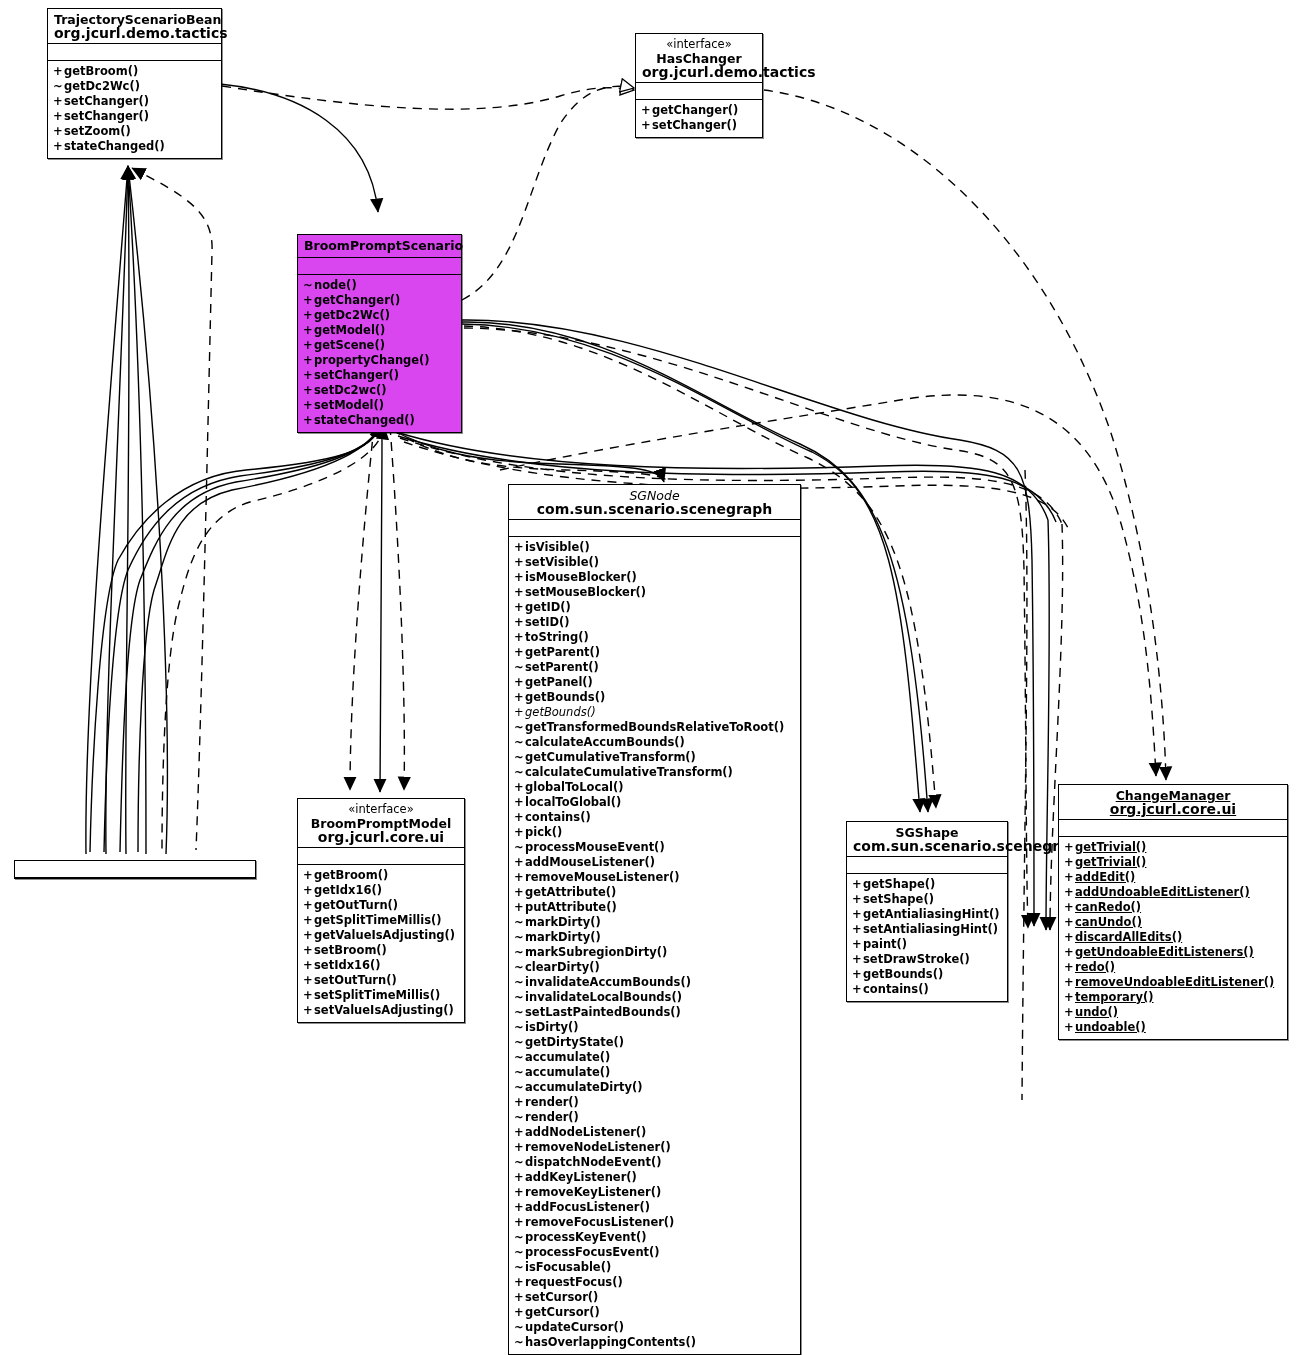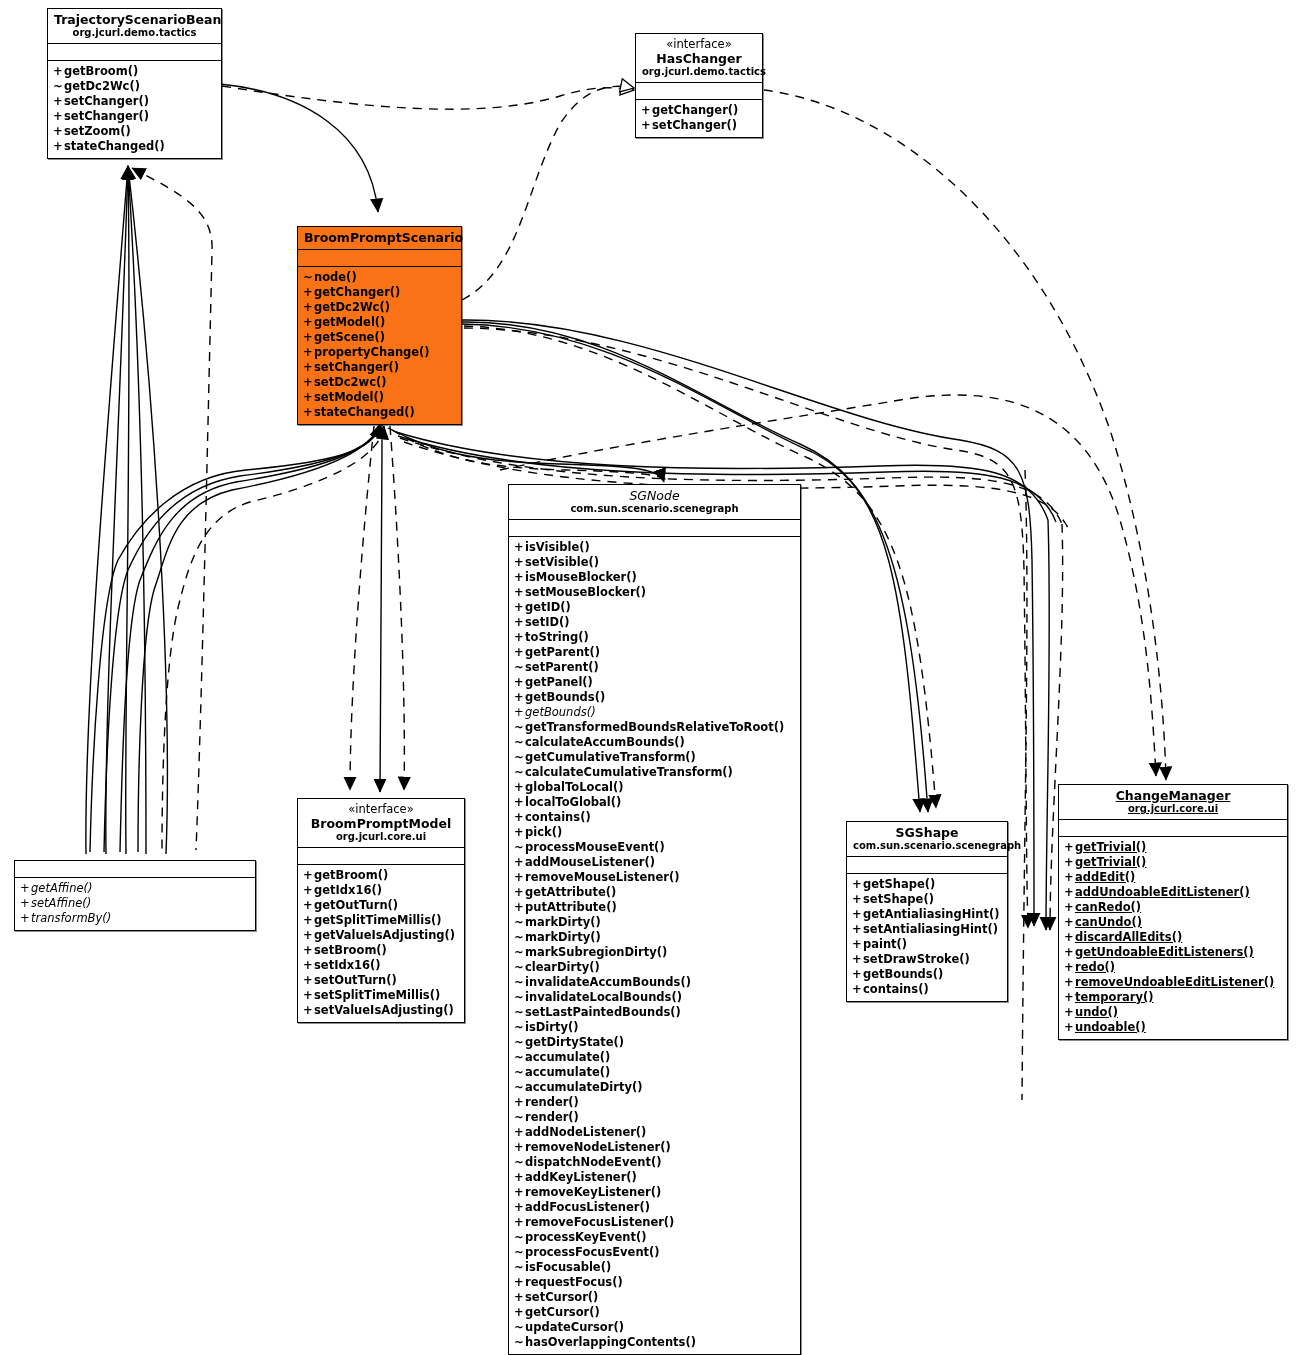--- a/index.html
+++ b/index.html
@@ -26,21 +26,22 @@
     pointer-events: none;
   }
   .uml-class {
     position: absolute;
     border: 1px solid #000000;
     background: #ffffff;
     box-sizing: border-box;
     box-shadow: 1px 1px 0 rgba(0,0,0,0.45);
   }
   .uml-class.highlight {
-    background: #f97316;
+    background: #d946ef;
+    margin-top: 8px;
   }
   .cls-header {
     padding: 3px 6px 4px 6px;
     text-align: center;
     border-bottom: 1px solid #000000;
   }
   .cls-stereotype {
     font-size: 11.5px;
     font-weight: normal;
     line-height: 14px;
@@ -51,21 +52,21 @@
     font-weight: bold;
     line-height: 15px;
     color: #000;
     white-space: nowrap;
   }
   .cls-name.abstract {
     font-style: italic;
     font-weight: normal;
   }
   .cls-pkg {
-    font-size: 10px;
+    font-size: 14px;
     font-weight: bold;
     line-height: 12px;
     color: #000;
     white-space: nowrap;
   }
   .cls-attrs {
     height: 16px;
     border-bottom: 1px solid #000000;
   }
   .cls-ops {
@@ -266,25 +267,20 @@
         <div class="op"><span class="vis">+</span><span>requestFocus()</span></div>
         <div class="op"><span class="vis">+</span><span>setCursor()</span></div>
         <div class="op"><span class="vis">+</span><span>getCursor()</span></div>
         <div class="op"><span class="vis">~</span><span>updateCursor()</span></div>
         <div class="op"><span class="vis">~</span><span>hasOverlappingContents()</span></div>
       </div>
   </div>
 
   <div class="uml-class" style="left:14px; top:860px; width:242px;">
     <div class="cls-attrs"></div>
-    <div class="cls-ops">
-        <div class="op abstract"><span class="vis">+</span><span>getAffine()</span></div>
-        <div class="op abstract"><span class="vis">+</span><span>setAffine()</span></div>
-        <div class="op abstract"><span class="vis">+</span><span>transformBy()</span></div>
-      </div>
   </div>
 
   <div class="uml-class" style="left:297px; top:798px; width:168px;">
     <div class="cls-header">
       <div class="cls-stereotype">«interface»</div>
       <div class="cls-name">BroomPromptModel</div>
       <div class="cls-pkg">org.jcurl.core.ui</div>
     </div>
     <div class="cls-attrs"></div>
     <div class="cls-ops">

